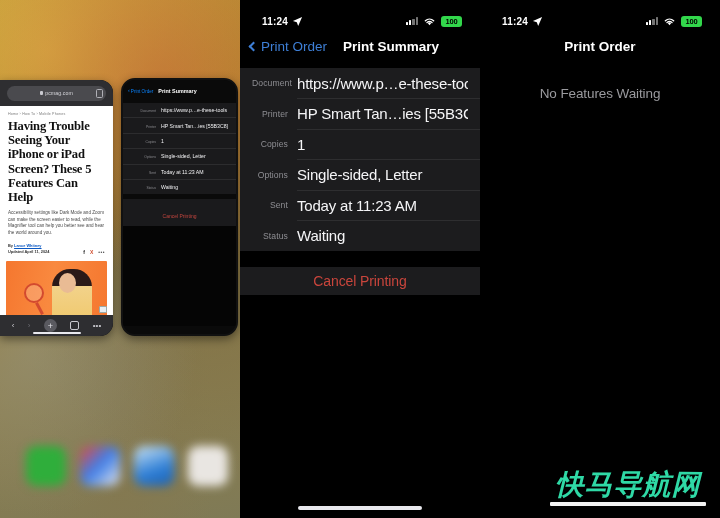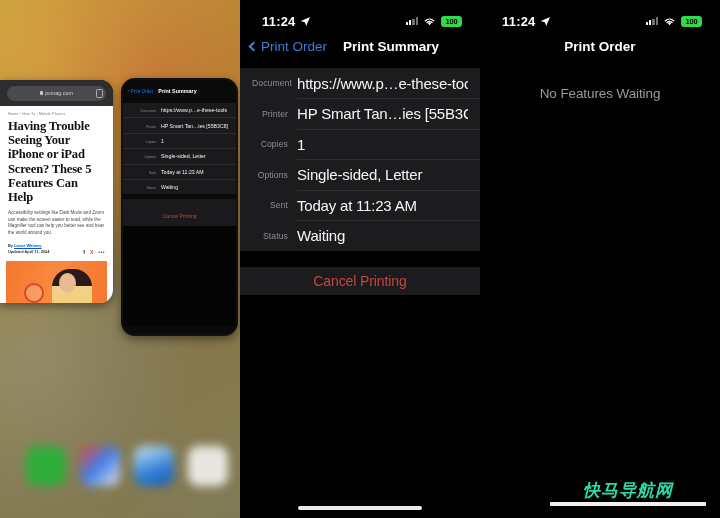--- a/index.html
+++ b/index.html
@@ -37,21 +37,21 @@
   .dock-ic.d { left: 166px; background: #e9e6e2; }
 
   
   .phone {
     position: absolute;
     border-radius: 14px;
     background: #0a0a0a;
     overflow: hidden;
     box-shadow: 0 3px 10px rgba(0,0,0,0.45);
   }
-  .phone-a { left: 0px; top: 80px; width: 113px; height: 223px; border-radius: 0 13px 13px 0; }
+  .phone-a { left: 0px; top: 80px; width: 113px; height: 256px; border-radius: 0 13px 13px 0; }
   .phone-b { left: 121px; top: 78px; width: 117px; height: 258px; border: 2px solid #111; }
 
   
   .sa-topbar {
     position: relative; height: 26px; background: #2e2e31;
     display: flex; align-items: center; justify-content: center;
   }
   .sa-urlpill {
     width: 99px; height: 15px; border-radius: 8px; background: #4a4a4e;
     display: flex; align-items: center; justify-content: center; gap: 2px;
@@ -140,21 +140,21 @@
     background: #000; color: #fff; overflow: hidden;
   }
   .ios-mid { left: 240px; }
   .ios-right { left: 480px; }
 
   .statusbar {
     height: 32px; display: flex; align-items: center;
     justify-content: space-between; padding: 10px 18px 0 22px;
   }
   .sb-left { display: flex; align-items: center; gap: 4px; }
-  .sb-time { font-size: 13px; font-weight: 700; letter-spacing: .2px; color: #fff; }
+  .sb-time { font-size: 10px; font-weight: 700; letter-spacing: .2px; color: #fff; }
   .sb-right { display: flex; align-items: center; gap: 5px; }
   .cellbars { display: flex; align-items: flex-end; gap: 1.2px; height: 8px; }
   .cellbars i { width: 2.2px; background: #fff; border-radius: .5px; display: block; }
   .cellbars i:nth-child(1) { height: 3px; }
   .cellbars i:nth-child(2) { height: 5px; }
   .cellbars i:nth-child(3) { height: 6.5px; opacity: .45; }
   .cellbars i:nth-child(4) { height: 8px;  opacity: .45; }
   .batt {
     min-width: 21px; height: 11px; border-radius: 3px; background: #32d74b;
     color: #000; font-size: 7.5px; font-weight: 700;
@@ -207,21 +207,21 @@
   }
 
   
   .watermark {
     position: absolute; right: 14px; bottom: 12px;
     display: flex; flex-direction: column; align-items: center; gap: 3px;
     pointer-events: none;
   }
   .wm-text {
     font-family: Liberation Sans, sans-serif;
-    font-size: 17px; font-weight: 700; font-style: italic;
+    font-size: 28px; font-weight: 700; font-style: italic;
     color: #2fd9a6; letter-spacing: 1px; line-height: 1;
     text-shadow: 1px 1px 0 rgba(0,0,0,.6);
   }
   .wm-bar { width: 156px; height: 4px; background: #f2f2f2; border-radius: 1px; }
 </style>
 </head>
 <body>
 
 <div id="root">
 

